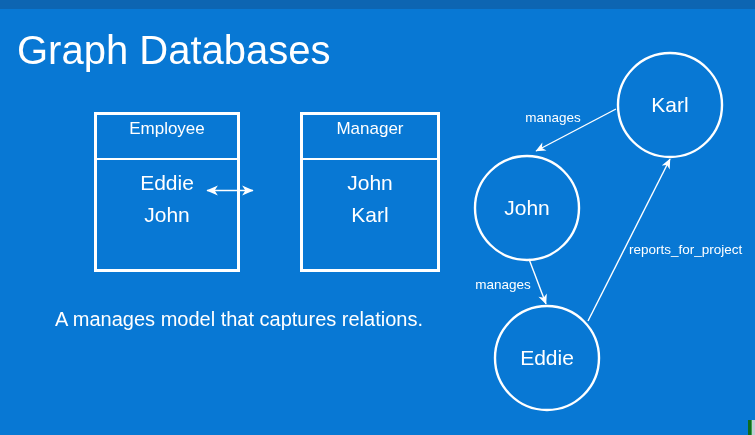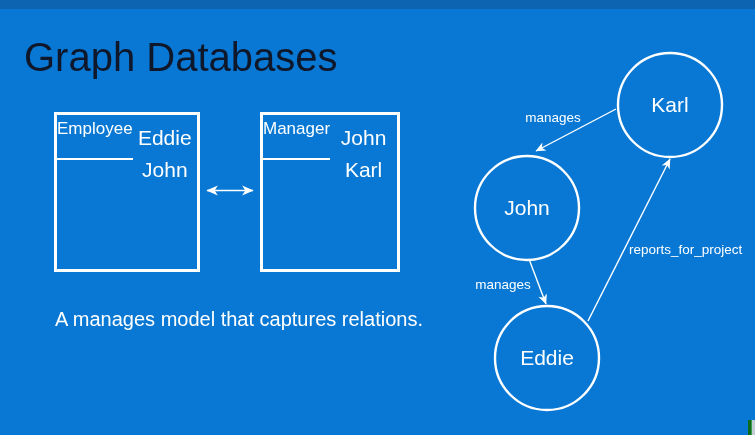--- a/index.html
+++ b/index.html
@@ -17,35 +17,36 @@
   .top-bar {
     position: absolute;
     left: 0; top: 0;
     width: 100%; height: 9px;
     background: #0d65b2;
   }
 
   .title {
     position: absolute;
     left: 9px; top: 20px;
-    margin: 15px;
+    margin: 8px;
     font-size: 40px;
     font-weight: 300;
     letter-spacing: 0px;
-    color: #0f172a;
+    color: #ffffff;
   }
 
   .db-table {
     position: absolute;
     top: 112px;
     height: 160px;
     border: 3px solid #ffffff;
     box-sizing: border-box;
     display: flex;
-    flex-direction: row;
+    flex-direction: column;
+    margin-left: 40px;
   }
   .db-table.employee { left: 54px;  width: 146px; }
   .db-table.manager  { left: 260px; width: 140px; }
 
   .db-table .tbl-header {
     height: 45px;
     border-bottom: 2px solid #ffffff;
     display: flex;
     justify-content: center;
     padding-top: 3px;

